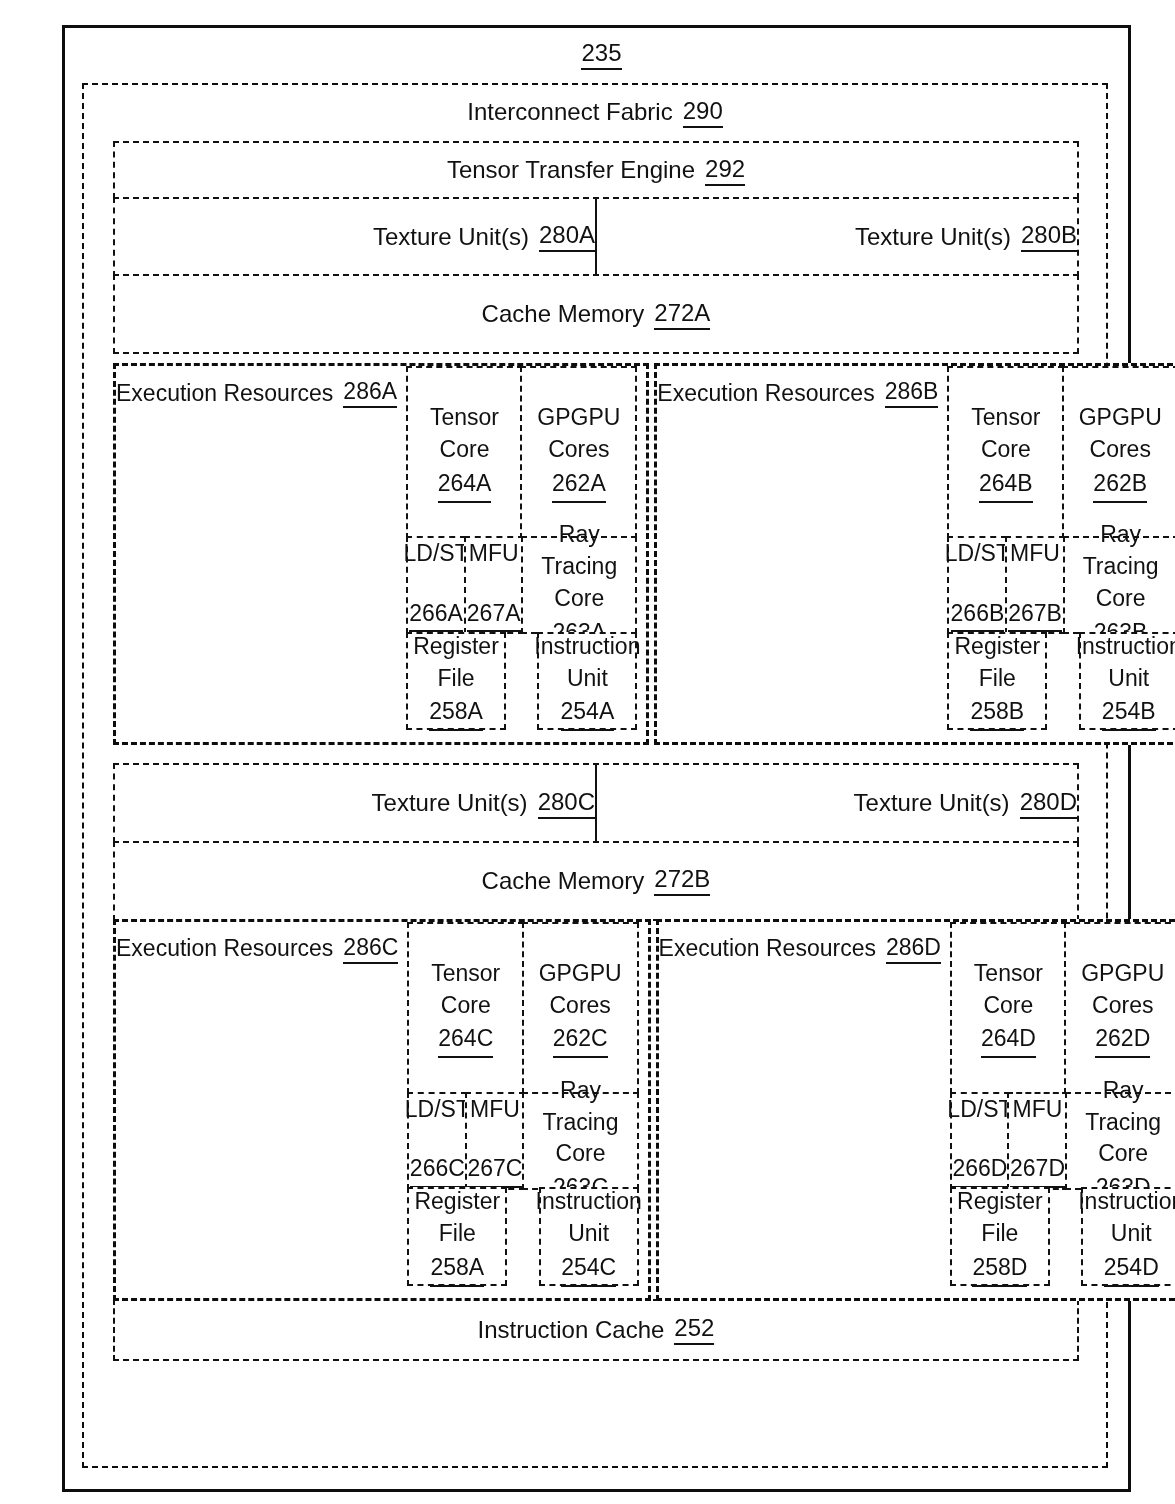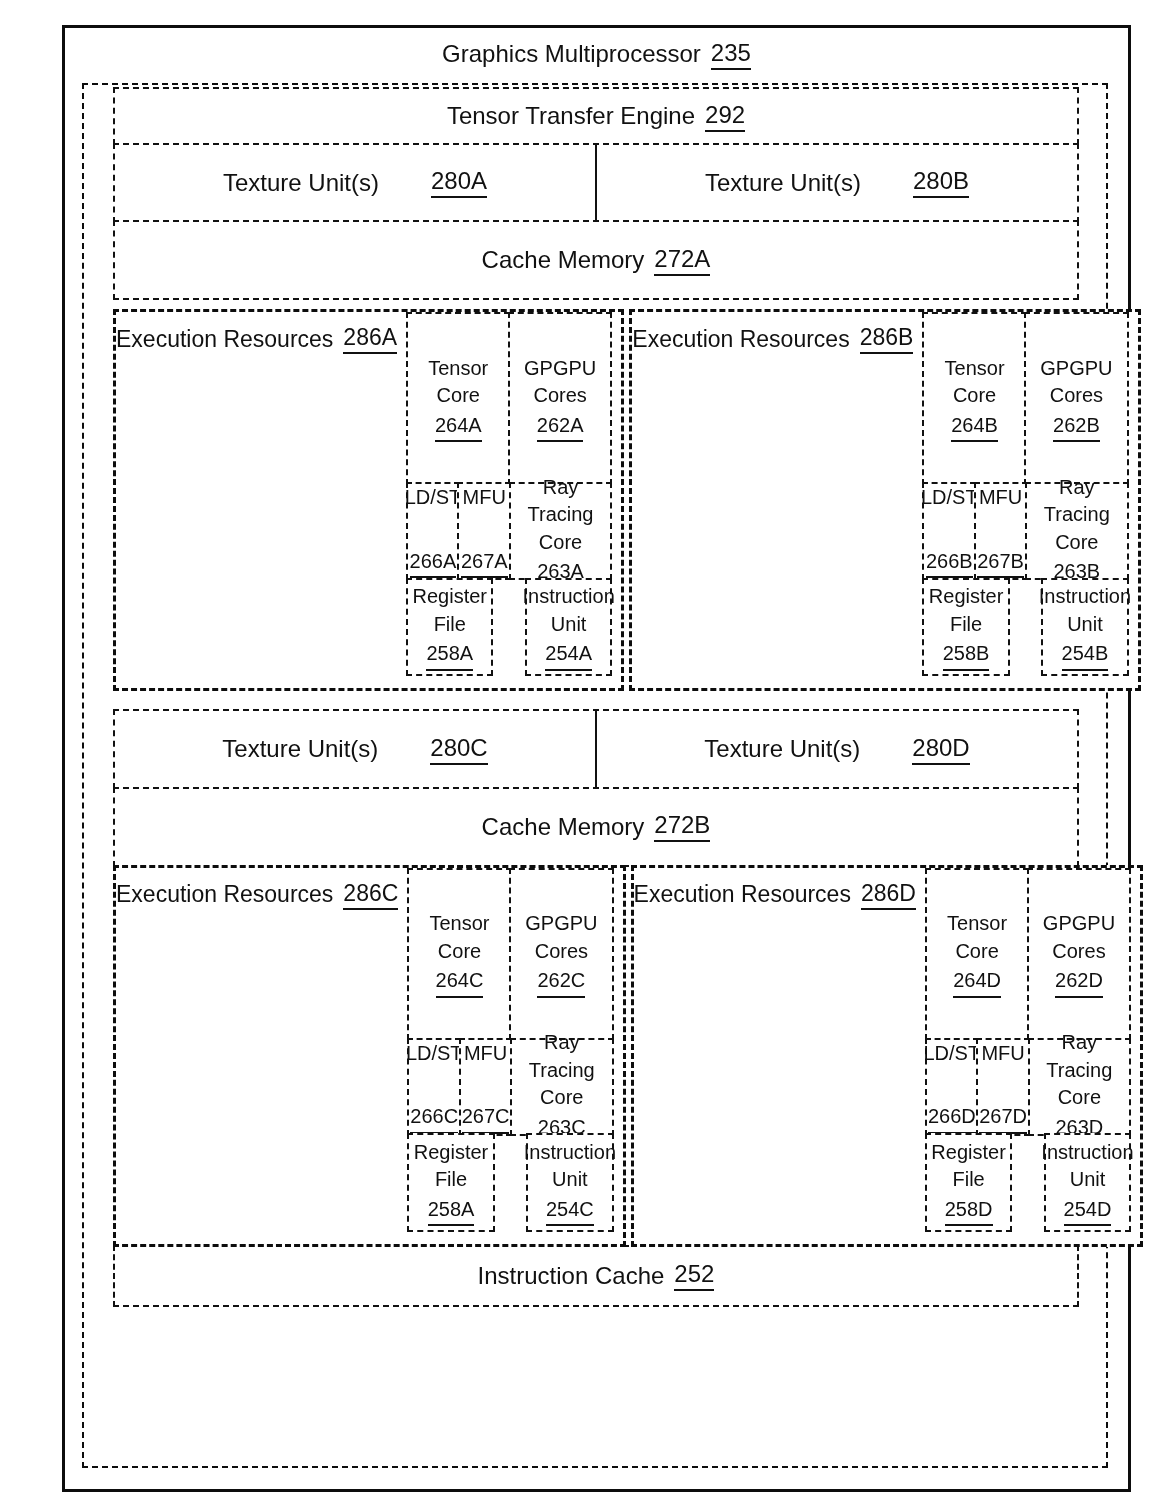--- a/index.html
+++ b/index.html
@@ -47,21 +47,21 @@
     white-space: nowrap;
   }
   .row + .row { margin-top: -2.5px; }
   .row-tte    { height: 58px; }
   .row-shared { height: 79px; }
   .row-tex    { height: 80px; padding: 0; }
   .row-cache  { height: 80px; }
   .row-icache { height: 62px; margin: -2px 27px 0 29px; }
   .tex-cell {
     flex: 1; height: 100%;
-    display: flex; align-items: center; justify-content: center; gap: 42px;
+    display: flex; align-items: center; justify-content: flex-end;
   }
   .tex-cell + .tex-cell { border-left: 2px solid #111111; }
   .ref {
     margin-left: 10px;
     border-bottom: 2px solid currentColor;
     padding-bottom: 1px;
     white-space: nowrap;
   }
   .ref-block { margin-left: 0; margin-top: 2px; }
   .exec-row {
@@ -92,40 +92,43 @@
   .eg-row { display: flex; min-height: 0; }
   .eg-row + .eg-row { margin-top: -2.5px; }
   .eg-row1 { flex: 1.85; }
   .eg-row2 { flex: 1.05; }
   .eg-row3 { flex: 1.05; gap: 34px; }
   .cell {
     border: 2.5px dashed #111111;
     box-sizing: border-box;
     display: flex; flex-direction: column;
     align-items: center; justify-content: center;
-    font-size: 20px;
+    font-size: 23px;
     line-height: 1.38;
     text-align: center;
     background: #ffffff;
     min-width: 0;
   }
   .cell + .cell { margin-left: -2.5px; }
   .c-half { flex: 2; }
   .c-quarter { flex: 1; justify-content: space-between; }
 </style>
 </head>
 <body>
 
 <div class="page">
   <div class="outer">
     <div class="outer-title">
-      <span>Graphics Multiprocessor</span>
       <span class="ref">235</span>
     </div>
     <div class="fabric">
+      <div class="fabric-title">
+        <span>Interconnect Fabric</span>
+        <span class="ref">290</span>
+      </div>
 
       <div class="stack stack-top">
         <div class="row row-tte">
           <span>Tensor Transfer Engine</span>
           <span class="ref">292</span>
         </div>
         <div class="row row-tex">
           <div class="tex-cell">
             <span>Texture Unit(s)</span>
             <span class="ref">280A</span>

